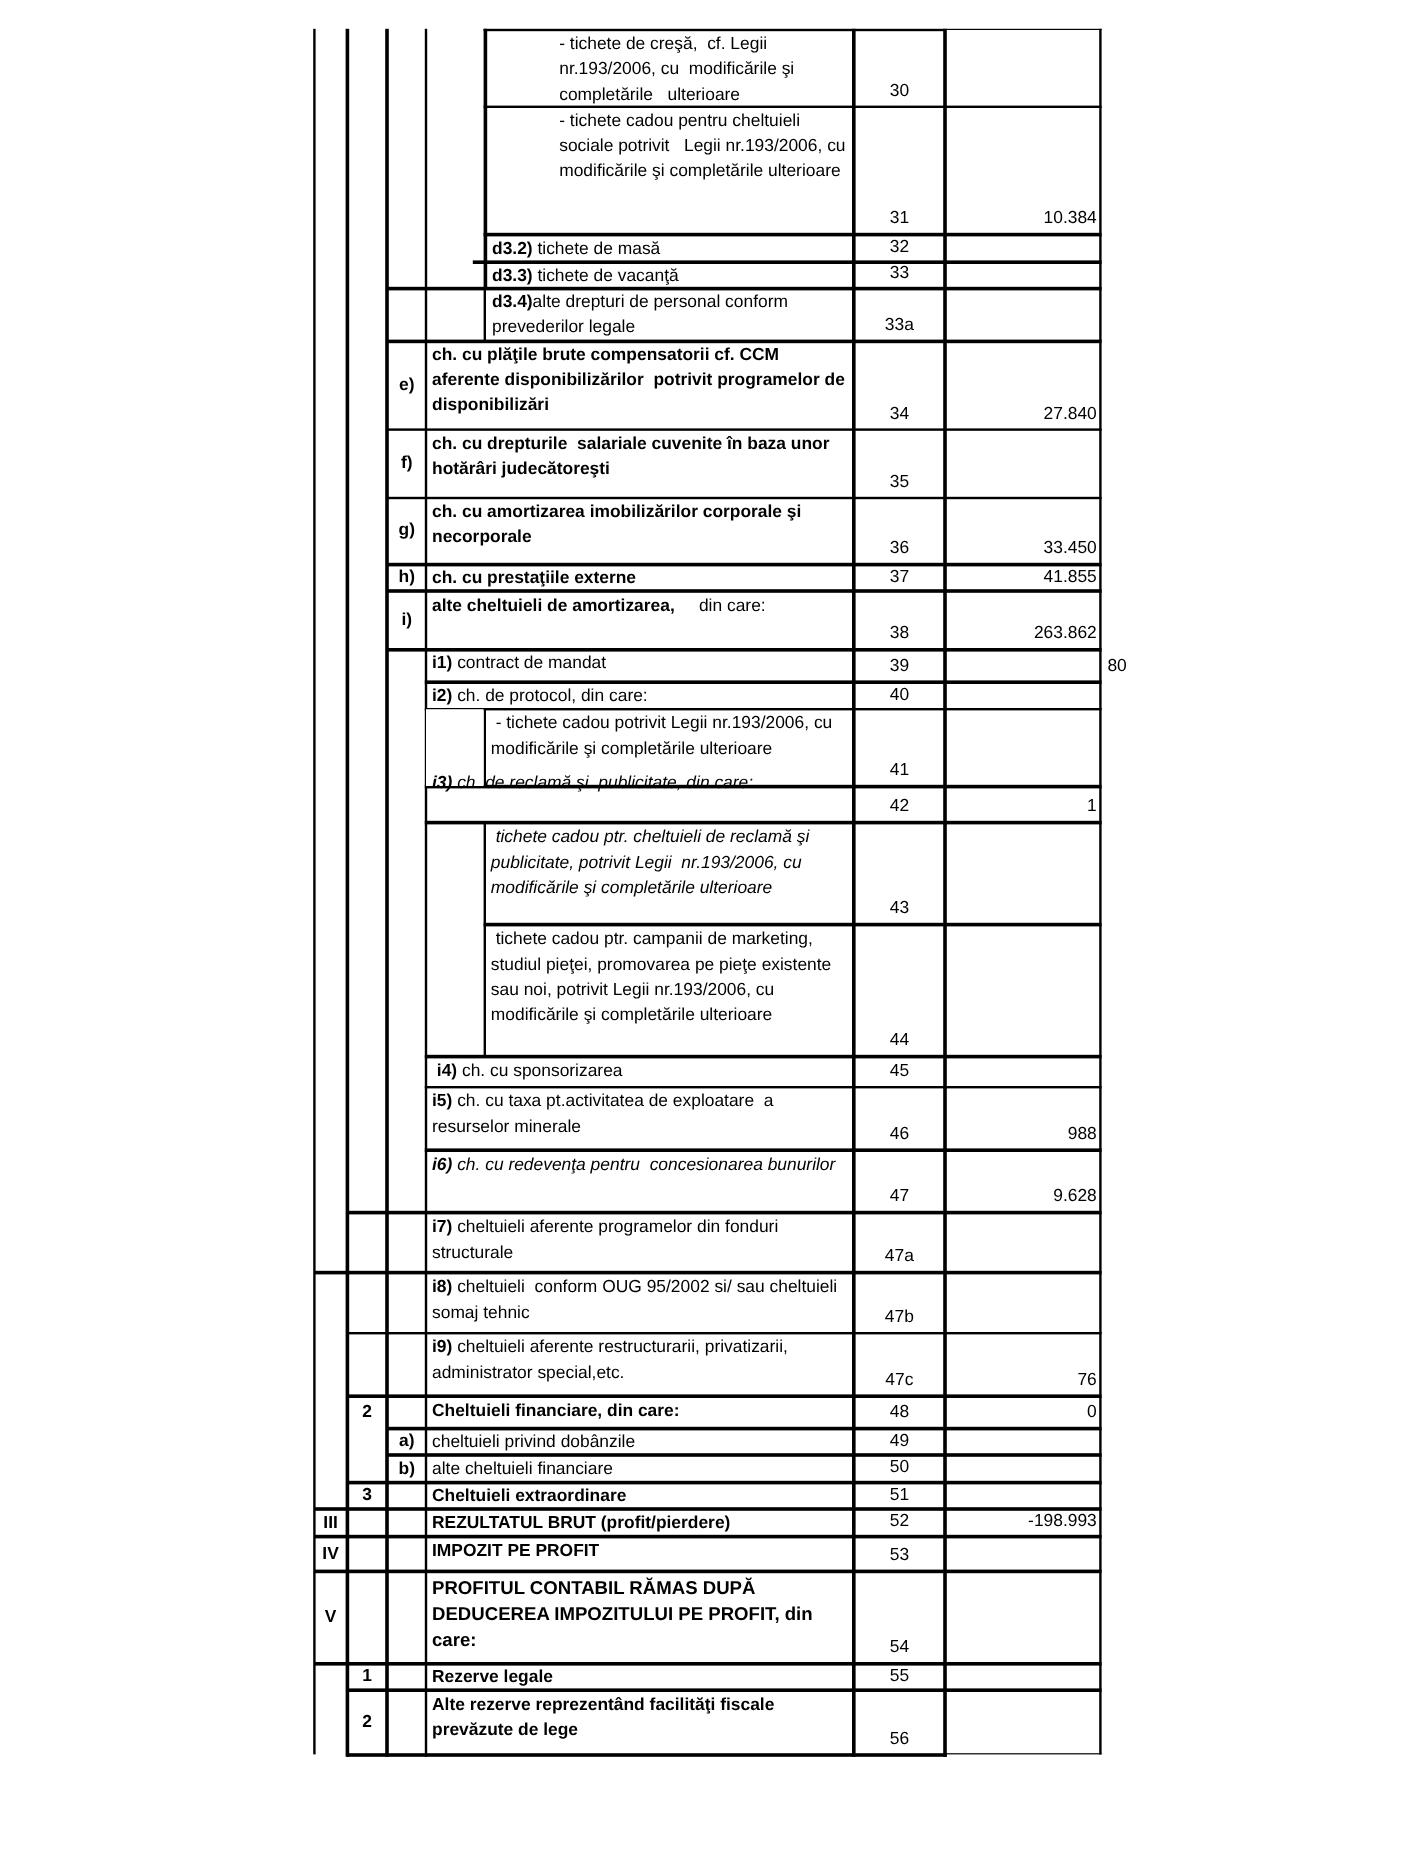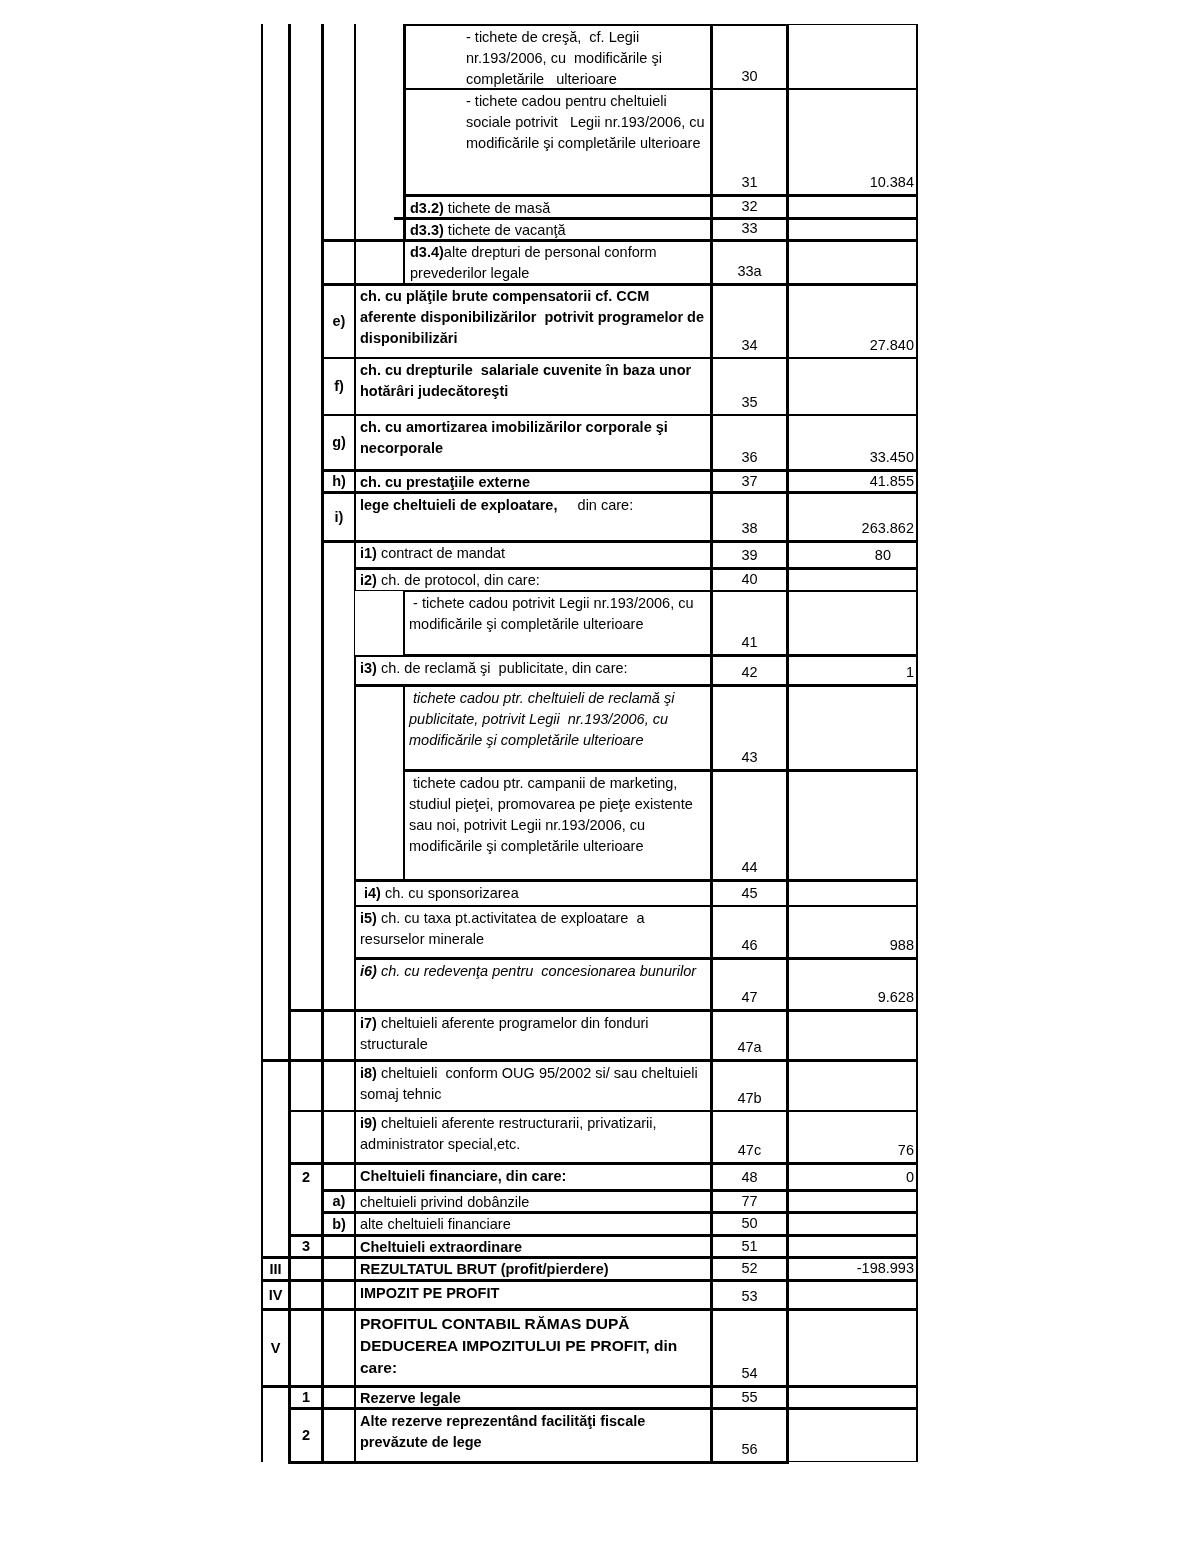--- a/index.html
+++ b/index.html
@@ -110,37 +110,37 @@
 <div class="cell txt bold" style="left:356px;top:416px;width:354px;height:53px;">ch. cu amortizarea imobilizărilor corporale şi necorporale</div>
 <div class="cell code" style="left:713px;top:416px;width:73px;height:53px;">36</div>
 <div class="cell val" style="left:789px;top:416px;width:127px;height:53px;">33.450</div>
 
 <div class="cell mark" style="left:324px;top:472px;width:30px;height:19px;">h)</div>
 <div class="cell txt bold" style="left:356px;top:472px;width:354px;height:19px;line-height:19px;">ch. cu prestaţiile externe</div>
 <div class="cell code" style="left:713px;top:471px;width:73px;height:20px;align-items:flex-start;">37</div>
 <div class="cell val" style="left:789px;top:471px;width:127px;height:20px;align-items:flex-start;">41.855</div>
 
 <div class="cell mark" style="left:324px;top:494px;width:30px;height:46px;">i)</div>
-<div class="cell txt" style="left:356px;top:494px;width:354px;height:46px;"><b>lege cheltuieli de exploatare,</b><span>     din care:</span></div>
+<div class="cell txt" style="left:356px;top:494px;width:354px;height:46px;"><b>alte cheltuieli de amortizarea,</b><span>     din care:</span></div>
 <div class="cell code" style="left:713px;top:494px;width:73px;height:46px;">38</div>
 <div class="cell val" style="left:789px;top:494px;width:127px;height:46px;">263.862</div>
 
 <div class="cell txt" style="left:356px;top:542px;width:354px;height:25px;"><b>i1)</b><span> contract de mandat</span></div>
 <div class="cell code" style="left:713px;top:542px;width:73px;height:25px;">39</div>
-<div class="cell val" style="left:766px;top:542px;width:127px;height:25px;padding-left:22px;">80</div>
+<div class="cell val" style="left:814px;top:542px;width:127px;height:25px;padding-left:22px;">80</div>
 
 <div class="cell txt" style="left:356px;top:570px;width:354px;height:20px;line-height:19px;"><b>i2)</b><span> ch. de protocol, din care:</span></div>
 <div class="cell code" style="left:713px;top:569px;width:73px;height:21px;align-items:flex-start;">40</div>
 <div class="cell val" style="left:789px;top:570px;width:127px;height:20px;"></div>
 
 <div class="cell txt" style="left:405px;top:592px;width:305px;height:62px;"> - tichete cadou potrivit Legii nr.193/2006, cu modificările şi completările ulterioare</div>
 <div class="cell code" style="left:713px;top:592px;width:73px;height:62px;">41</div>
 <div class="cell val" style="left:789px;top:592px;width:127px;height:62px;"></div>
 
-<div class="cell txt" style="left:356px;top:657px;width:354px;height:16px;"><b>i3)</b><span> ch. de reclamă şi  publicitate, din care:</span></div>
+<div class="cell txt" style="left:356px;top:642px;width:354px;height:16px;font-style:italic;"><b>i3)</b><span> ch. de reclamă şi  publicitate, din care:</span></div>
 <div class="cell code" style="left:713px;top:657px;width:73px;height:27px;">42</div>
 <div class="cell val" style="left:789px;top:657px;width:127px;height:27px;">1</div>
 
 <div class="cell txt" style="left:405px;top:687px;width:305px;height:82px;font-style:italic;"> tichete cadou ptr. cheltuieli de reclamă şi publicitate, potrivit Legii  nr.193/2006, cu modificările şi completările ulterioare</div>
 <div class="cell code" style="left:713px;top:687px;width:73px;height:82px;">43</div>
 <div class="cell val" style="left:789px;top:687px;width:127px;height:82px;"></div>
 
 <div class="cell txt" style="left:405px;top:772px;width:305px;height:107px;"> tichete cadou ptr. campanii de marketing, studiul pieţei, promovarea pe pieţe existente sau noi, potrivit Legii nr.193/2006, cu  modificările şi completările ulterioare</div>
 <div class="cell code" style="left:713px;top:772px;width:73px;height:107px;">44</div>
 <div class="cell val" style="left:789px;top:772px;width:127px;height:107px;"></div>
@@ -169,21 +169,21 @@
 <div class="cell code" style="left:713px;top:1112px;width:73px;height:50px;">47c</div>
 <div class="cell val" style="left:789px;top:1112px;width:127px;height:50px;">76</div>
 
 <div class="cell mark" style="left:291px;top:1165px;width:30px;height:24px;">2</div>
 <div class="cell txt bold" style="left:356px;top:1165px;width:354px;height:24px;">Cheltuieli financiare, din care:</div>
 <div class="cell code" style="left:713px;top:1165px;width:73px;height:24px;">48</div>
 <div class="cell val" style="left:789px;top:1165px;width:127px;height:24px;">0</div>
 
 <div class="cell mark" style="left:324px;top:1192px;width:30px;height:19px;">a)</div>
 <div class="cell txt" style="left:356px;top:1192px;width:354px;height:19px;line-height:19px;">cheltuieli privind dobânzile</div>
-<div class="cell code" style="left:713px;top:1191px;width:73px;height:20px;align-items:flex-start;">77</div>
+<div class="cell code" style="left:713px;top:1191px;width:73px;height:20px;align-items:flex-start;">49</div>
 <div class="cell val" style="left:789px;top:1192px;width:127px;height:19px;"></div>
 
 <div class="cell mark" style="left:324px;top:1214px;width:30px;height:20px;">b)</div>
 <div class="cell txt" style="left:356px;top:1214px;width:354px;height:20px;line-height:19px;">alte cheltuieli financiare</div>
 <div class="cell code" style="left:713px;top:1213px;width:73px;height:21px;align-items:flex-start;">50</div>
 <div class="cell val" style="left:789px;top:1214px;width:127px;height:20px;"></div>
 
 <div class="cell mark" style="left:291px;top:1237px;width:30px;height:19px;">3</div>
 <div class="cell txt bold" style="left:356px;top:1237px;width:354px;height:19px;line-height:19px;">Cheltuieli extraordinare</div>
 <div class="cell code" style="left:713px;top:1236px;width:73px;height:20px;align-items:flex-start;">51</div>

